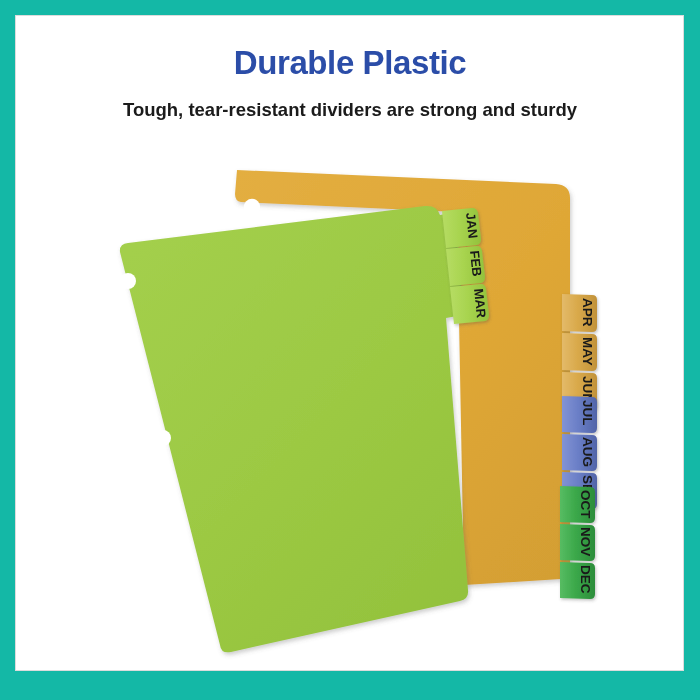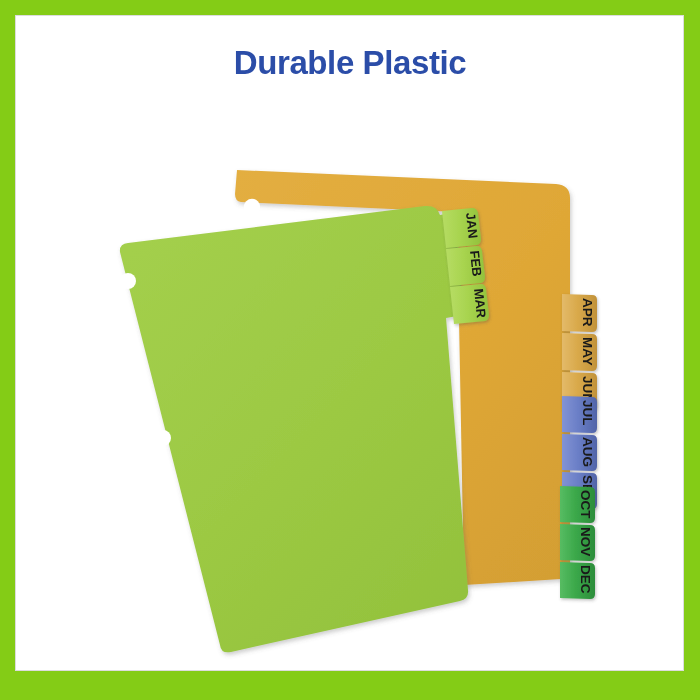--- a/index.html
+++ b/index.html
@@ -10,21 +10,21 @@
   body {
     width: 700px;
     height: 700px;
     font-family: "Liberation Sans", sans-serif;
     overflow: hidden;
   }
   #canvas {
     position: relative;
     width: 700px;
     height: 700px;
-    background: #84cc16;
+    background: #14b8a6;
     overflow: hidden;
     text-decoration: underline;
   }
   
   #frame {
     position: absolute;
     left: 15px;
     top: 15px;
     width: 669px;
     height: 656px;
@@ -73,20 +73,21 @@
 </head>
 <body>
 
 <div id="canvas">
 
   <div id="frame"></div>
 
   <div id="headline">Durable Plastic</div>
 
   <div id="subhead">
+    <div>Tough, tear-resistant dividers are strong and sturdy</div>
   </div>
 
   <div id="photo">
     <svg class="scene" width="667" height="654" viewBox="0 0 667 654">
 
       <defs>
         <linearGradient id="gOrange" x1="0" y1="0" x2="1" y2="1">
           <stop offset="0%" stop-color="#E3AE41"></stop>
           <stop offset="55%" stop-color="#DFA736"></stop>
           <stop offset="100%" stop-color="#D39E33"></stop>

